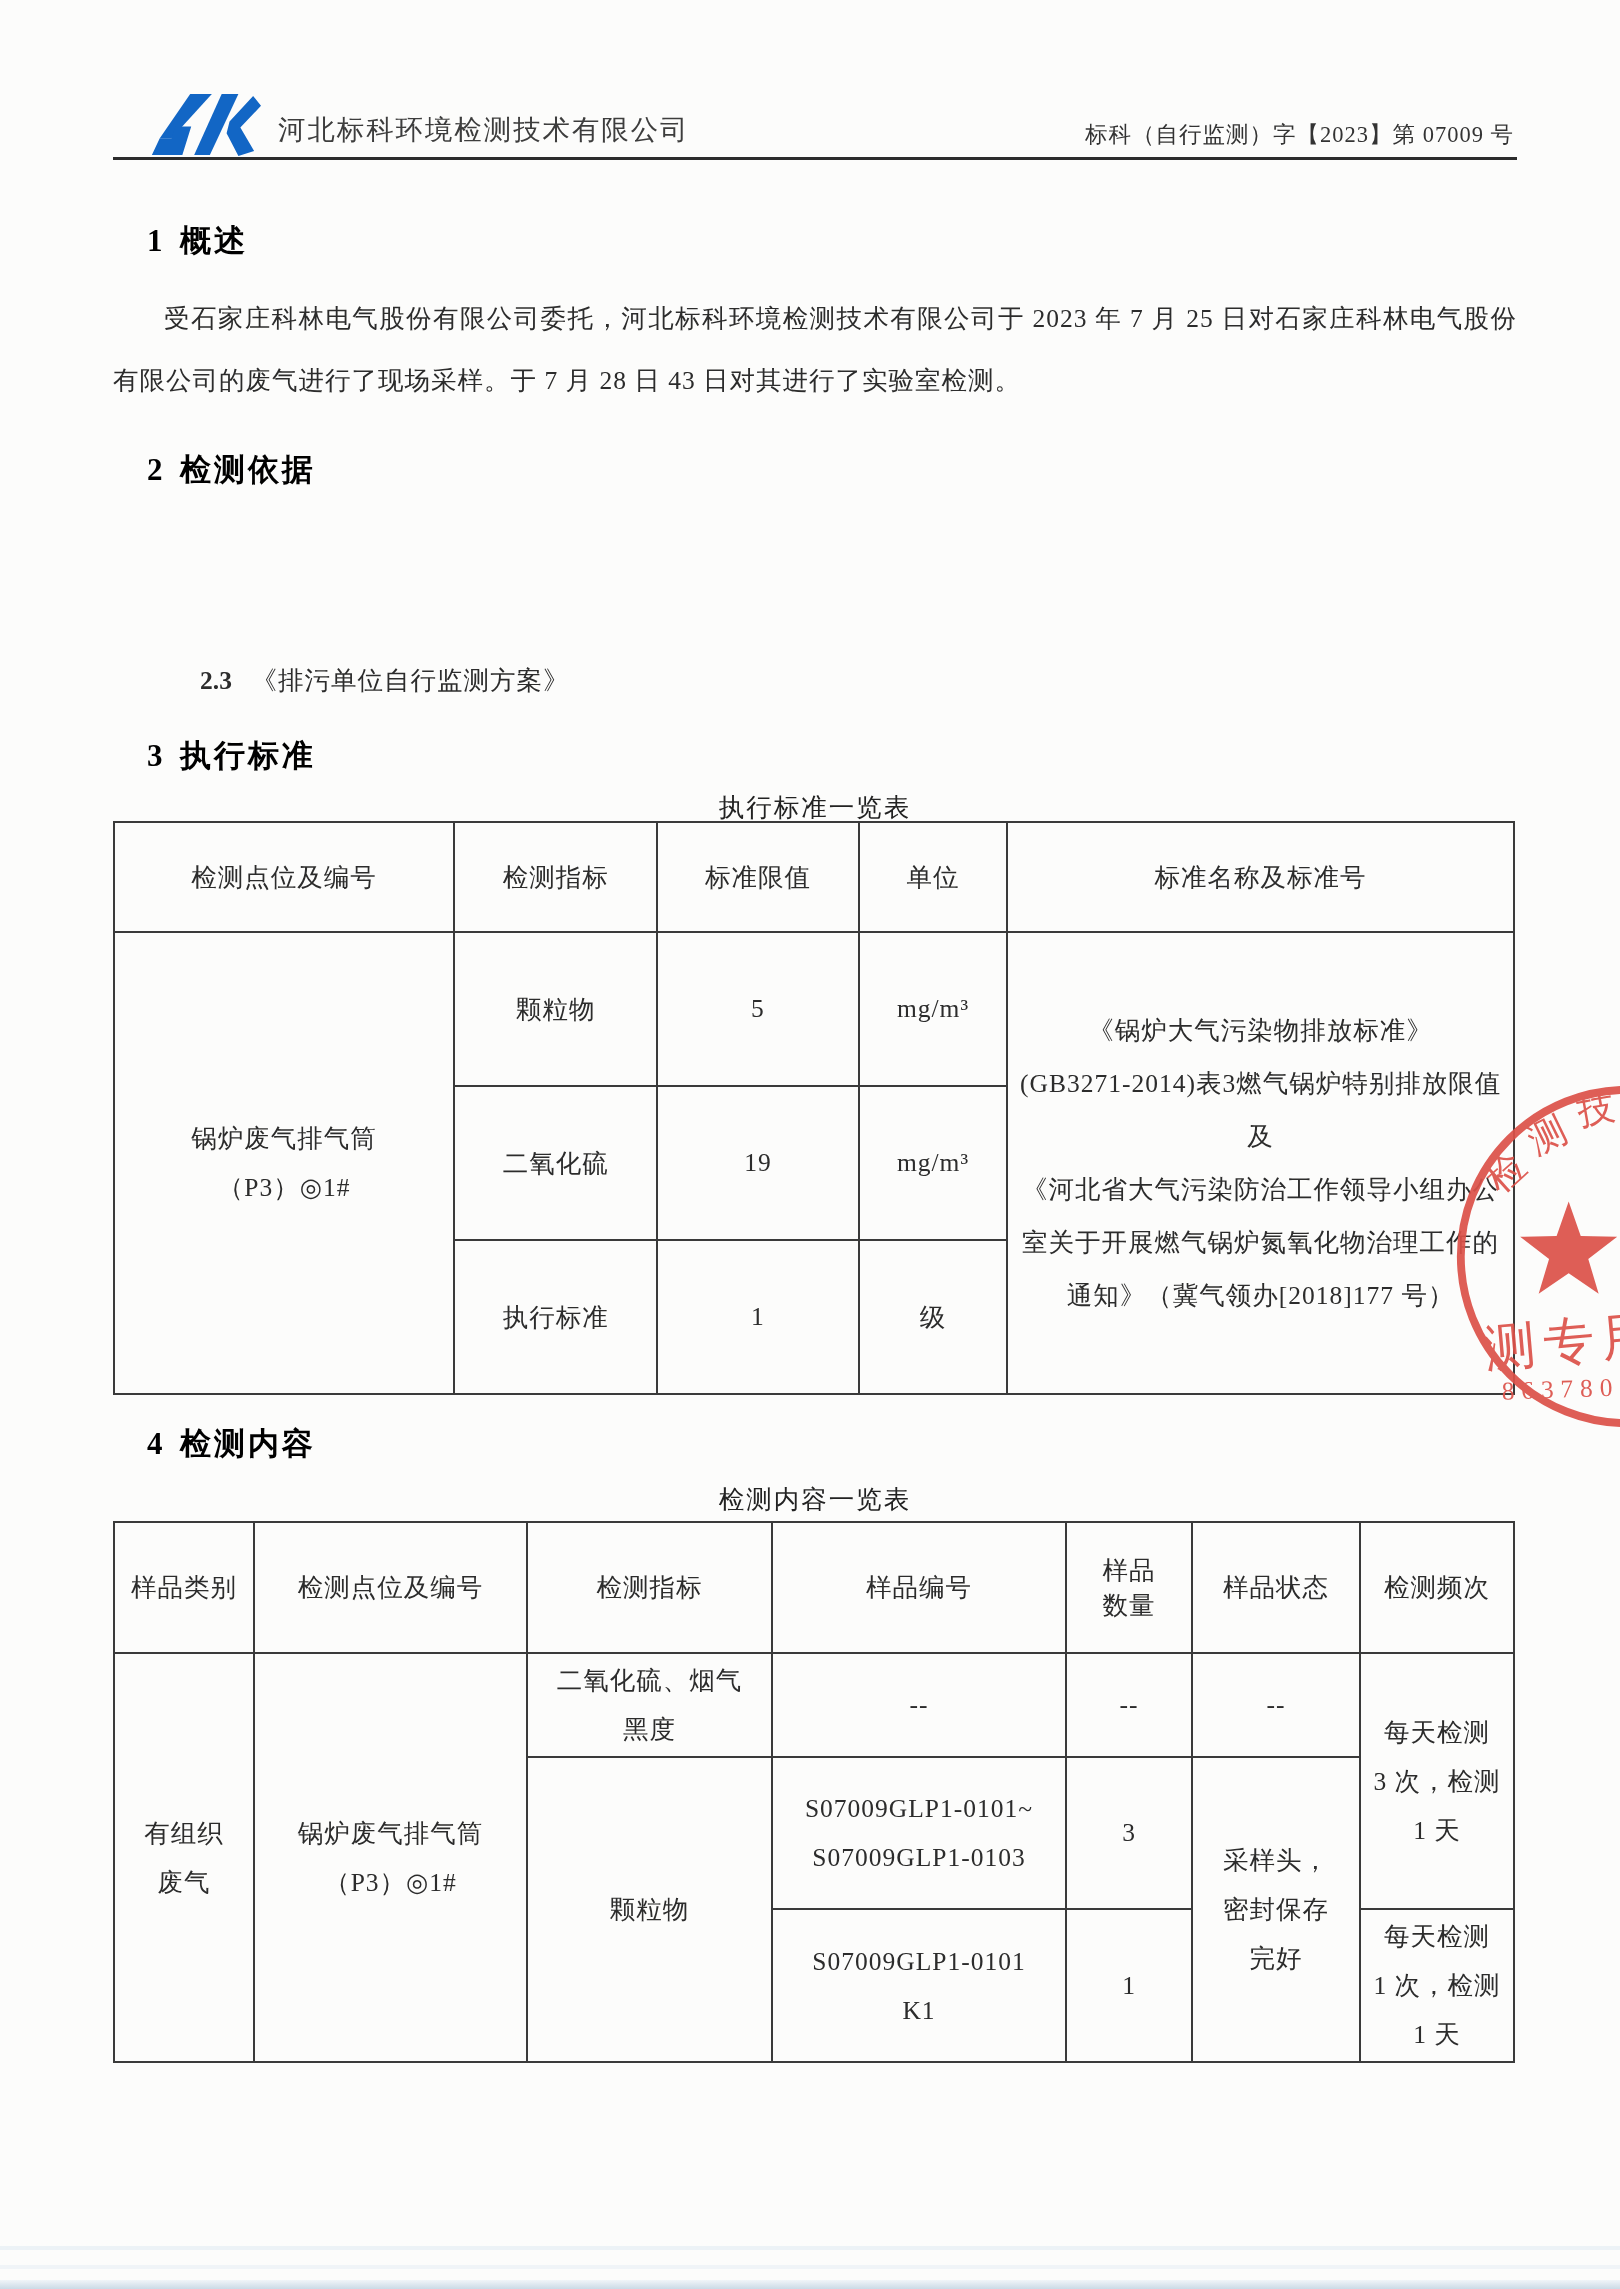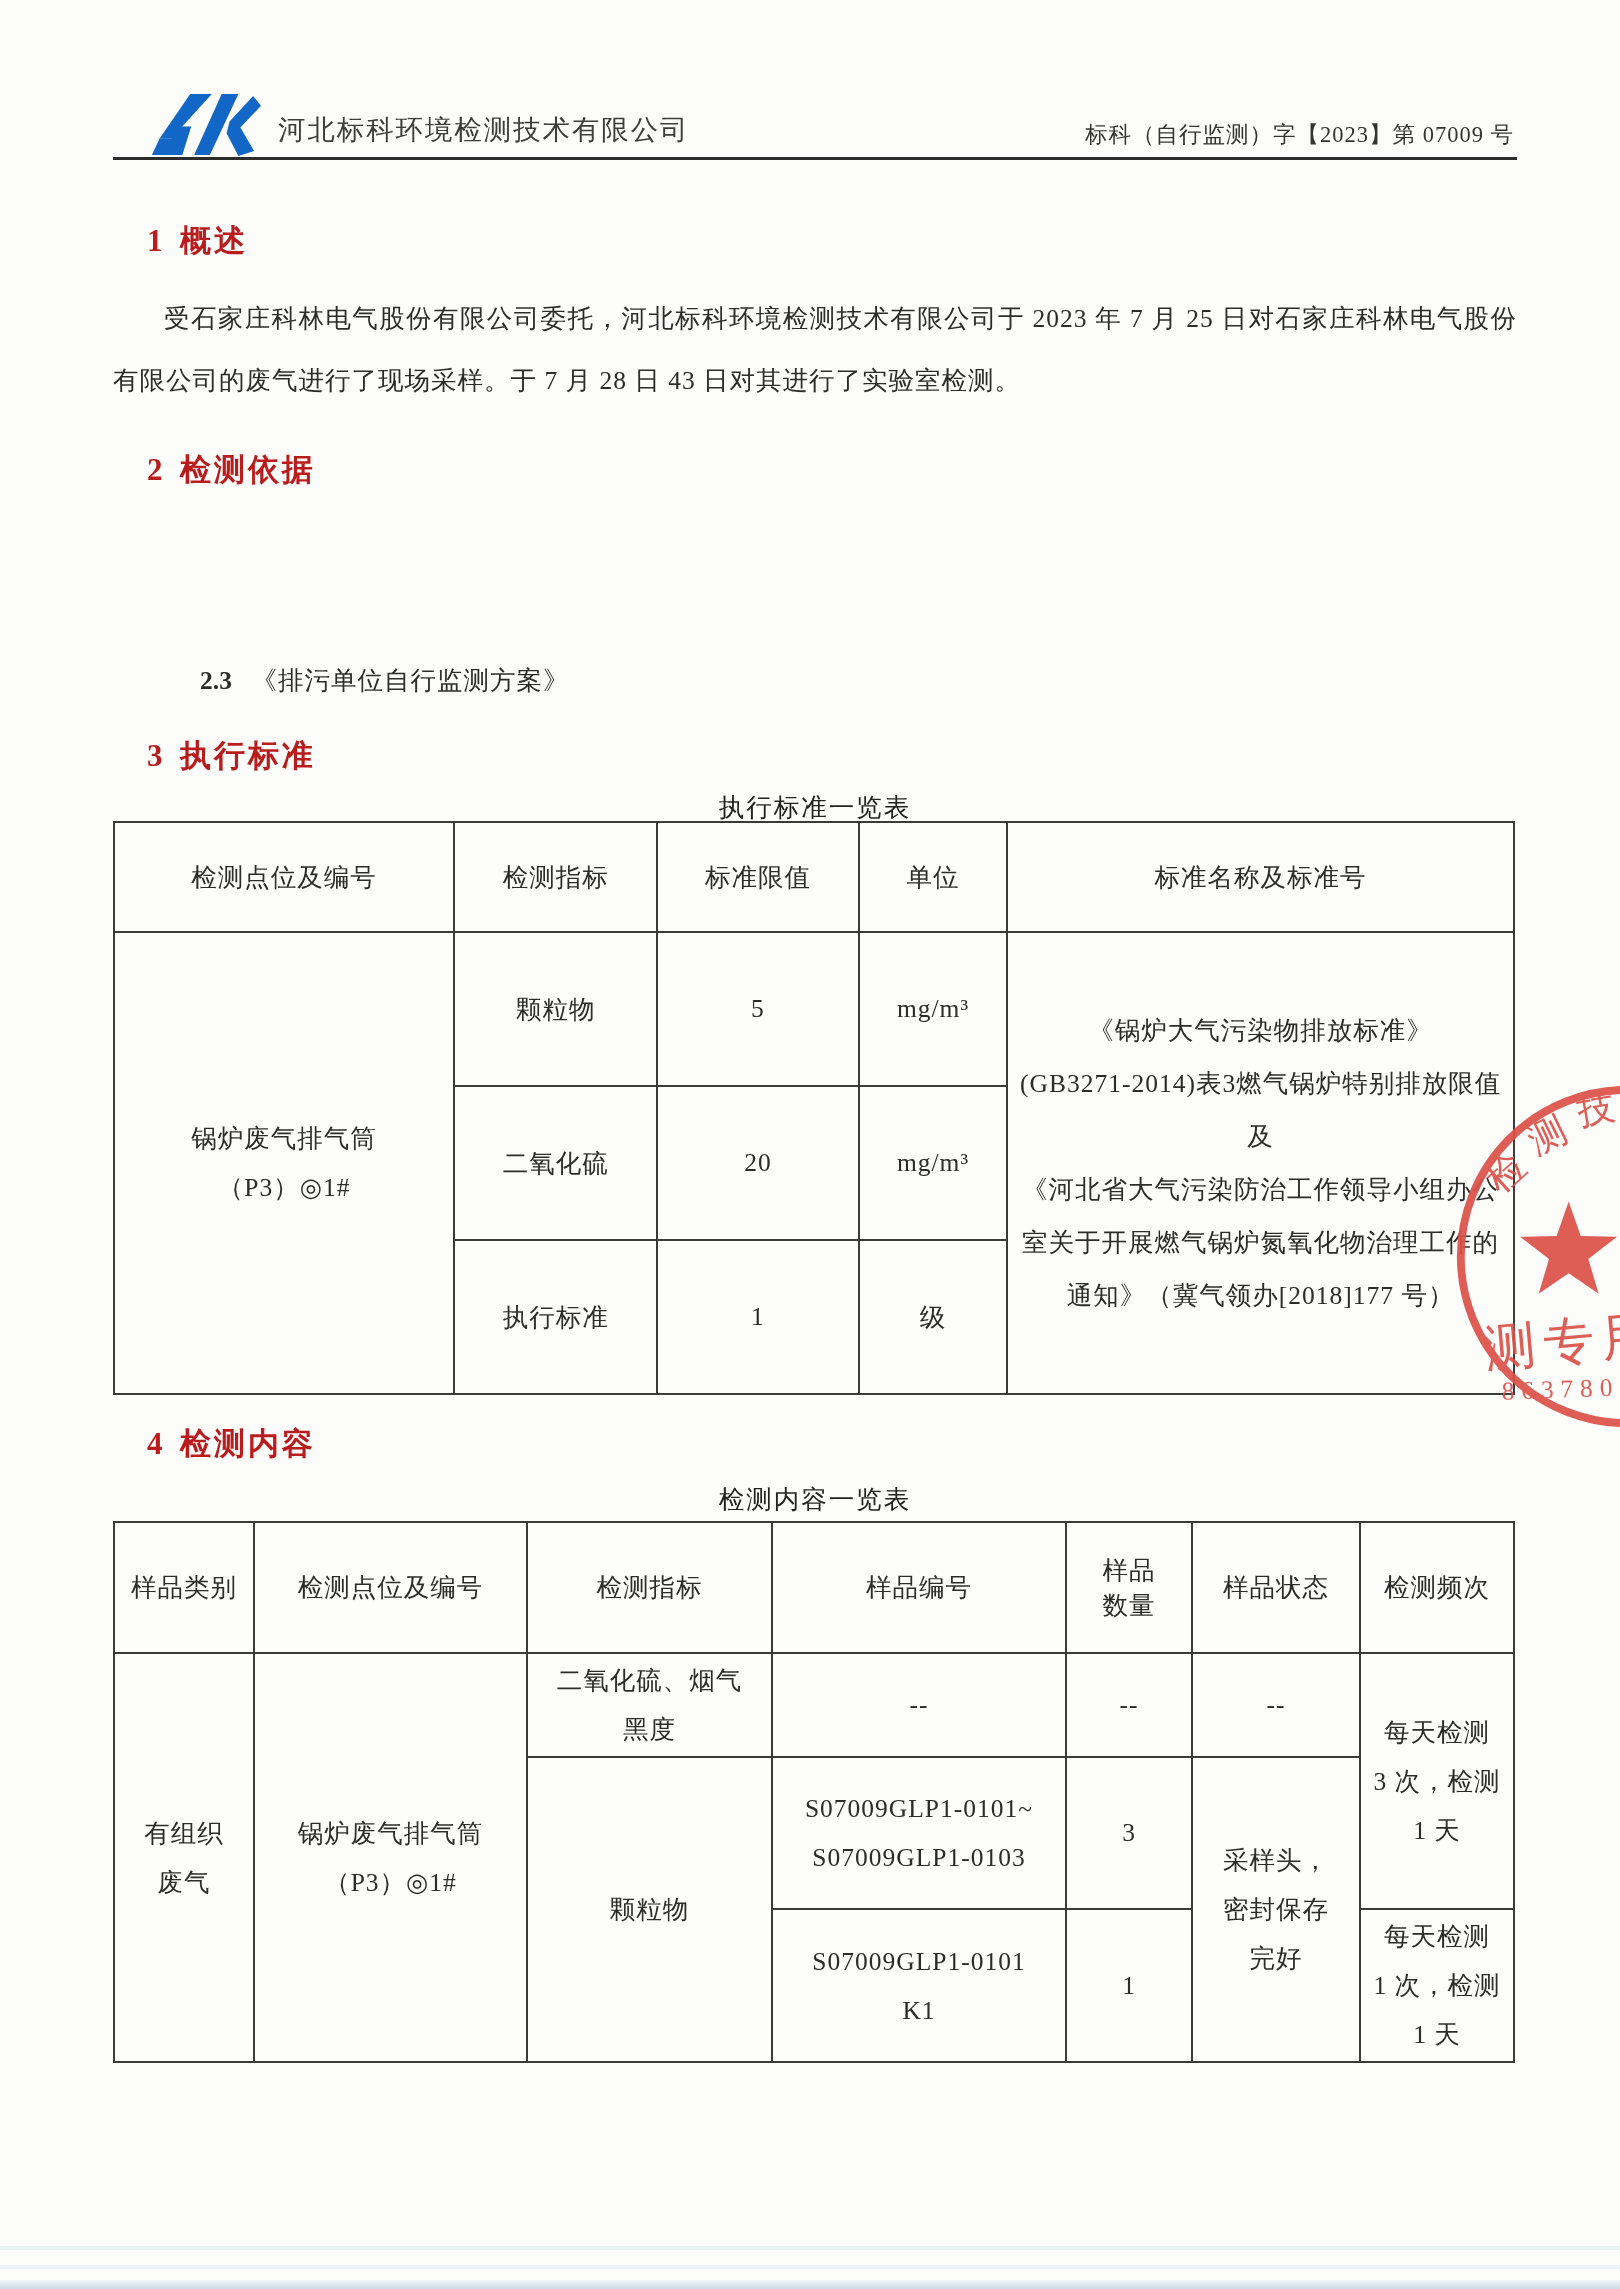--- a/index.html
+++ b/index.html
@@ -17,21 +17,21 @@
   }
   .doc-number{
     right:106px;top:119px;font-size:22.5px;color:#333;letter-spacing:1px;
   }
   .header-rule{
     left:113px;top:157px;width:1404px;height:2.9px;background:#2c2c2c;
   }
 
   
   .sec-h{
-    left:147px;font-size:31px;font-weight:700;color:#b91c1c;letter-spacing:2.9px;
+    left:147px;font-size:31px;font-weight:700;color:#000000;letter-spacing:2.9px;
     font-family:"Liberation Serif","DejaVu Serif",serif;
   }
   .sec-h .num{margin-right:17.6px;letter-spacing:0;}
 
   .para{
     left:113px;top:288px;width:1404px;font-size:25.5px;line-height:62px;
     text-align:justify;text-indent:2em;color:#2c2c2c;letter-spacing:1px;
   }
 
   .basis-item{left:200px;font-size:25.5px;color:#2c2c2c;letter-spacing:1px;}
@@ -132,21 +132,21 @@
       <td>mg/m³</td>
       <td rowspan="3" class="pre std-name">《锅炉大气污染物排放标准》
 (GB3271-2014)表3燃气锅炉特别排放限值
 及
 《河北省大气污染防治工作领导小组办公
 室关于开展燃气锅炉氮氧化物治理工作的
 通知》（冀气领办[2018]177 号）</td>
     </tr>
     <tr style="height:154px;">
       <td>二氧化硫</td>
-      <td>20</td>
+      <td>19</td>
       <td>mg/m³</td>
     </tr>
     <tr style="height:154px;">
       <td>执行标准</td>
       <td>1</td>
       <td>级</td>
     </tr>
   </tbody>
     </table>
 

